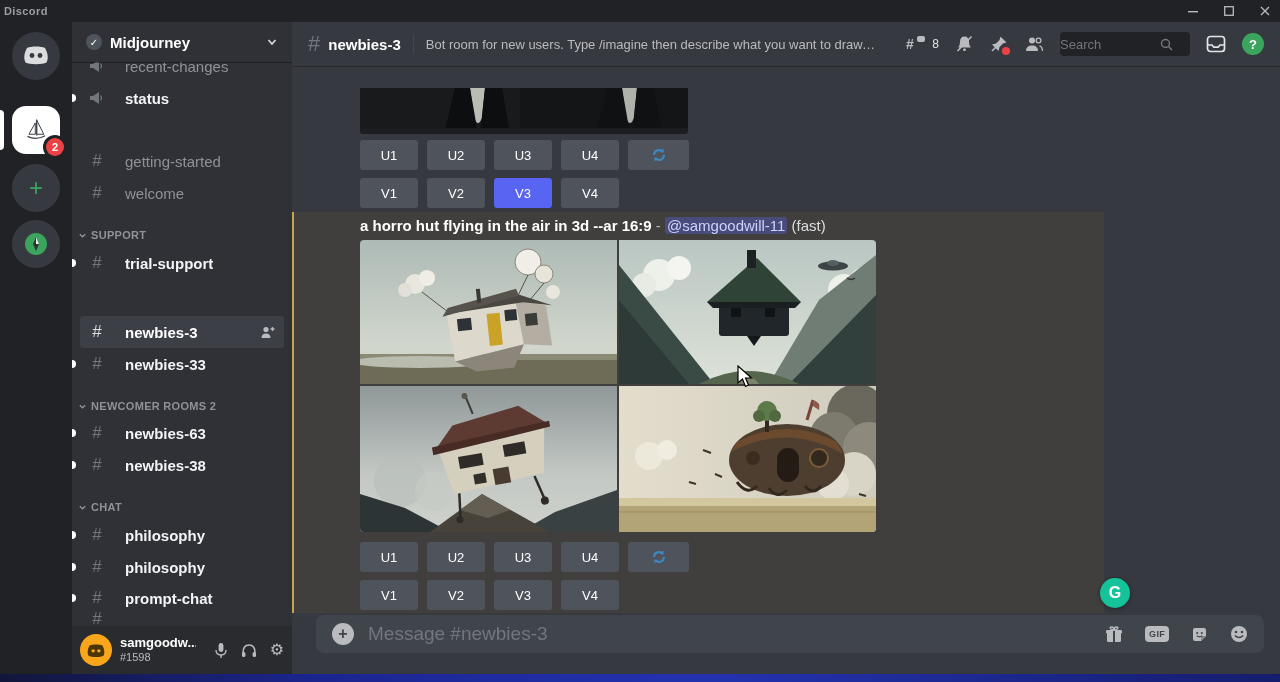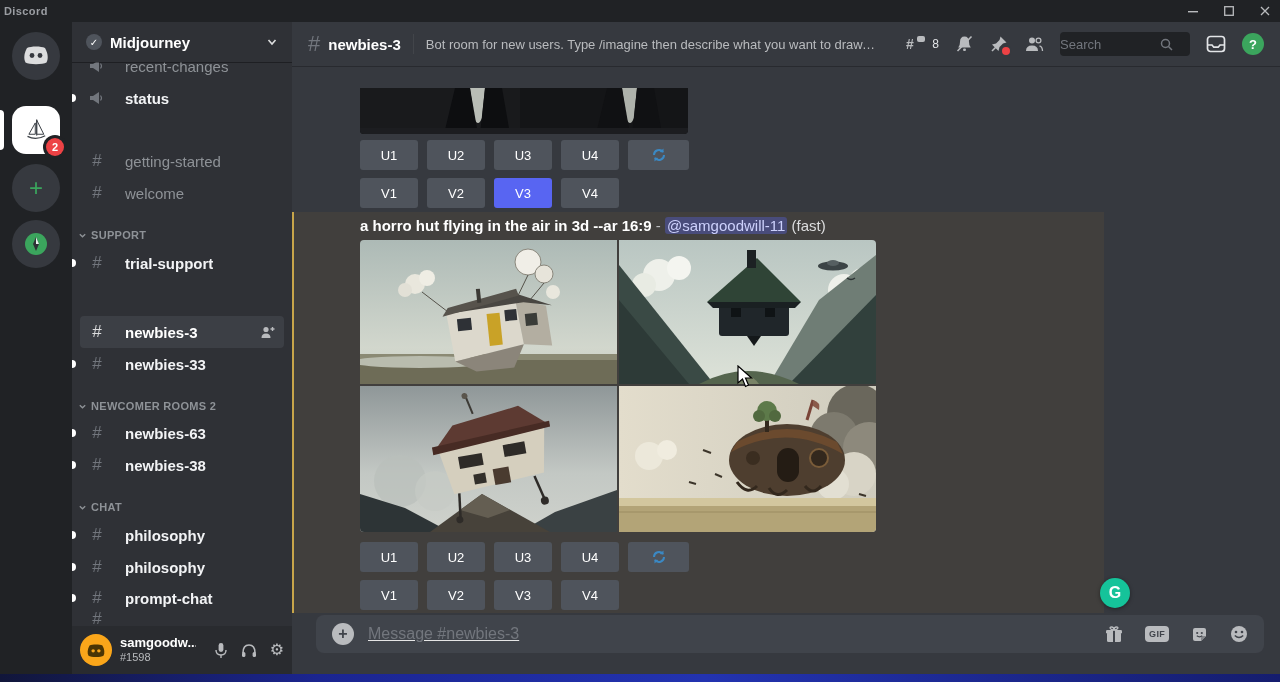--- a/index.html
+++ b/index.html
@@ -71,21 +71,21 @@
   .prompt-bold { color:#fff; font-weight:bold; }
   .mention { background:rgba(88,101,242,.35); color:#cdd1fc; border-radius:3px; padding:0 2px; font-weight:500; }
   .prompt-mode { color:#dcddde; }
   #img-grid { position:absolute; left:66px; top:28px; width:516px; height:292px; border-radius:4px; overflow:hidden; }
   .grid-cell { position:absolute; overflow:hidden; }
 
   
   #composer { position:absolute; left:0; top:591px; width:988px; height:61px; background:#36393f; }
   #msg-input-bar { position:absolute; left:24px; top:2px; width:948px; height:38px; background:#40444b; border-radius:8px; display:flex; align-items:center; padding:0 16px; gap:14px; }
   .attach-circle { width:22px; height:22px; border-radius:50%; background:#b9bbbe; color:#40444b; display:flex; align-items:center; justify-content:center; flex:none; }
-  #msg-input { flex:1; background:transparent; border:none; outline:none; color:#e5e5e5; font-size:16px; font-family:"Liberation Sans",sans-serif;text-decoration:underline; }
+  #msg-input { flex:1; background:transparent; border:none; outline:none; color:#e5e5e5; font-size:19px; font-family:"Liberation Sans",sans-serif; }
   #msg-input::placeholder, .searchbox input::placeholder { color:#72767d; }
   .composer-icons { display:flex; align-items:center; gap:22px; color:#b9bbbe; }
   .gif-badge { background:#b9bbbe; color:#40444b; font-size:9px; font-weight:bold; border-radius:4px; padding:3px 4px; letter-spacing:.3px; }
 
   
   #taskbar-strip { position:absolute; left:0; top:674px; width:1280px; height:8px; background:linear-gradient(90deg,#11163a 0%,#1b2590 25%,#2333b0 55%,#151d6e 100%); z-index:50; }
   #grammarly { position:absolute; left:1100px; top:578px; width:30px; height:30px; border-radius:50%; background:#15c39a; box-shadow:0 1px 4px rgba(0,0,0,.4); display:flex; align-items:center; justify-content:center; color:#fff; font-weight:bold; font-size:16px; z-index:30; }
   #cursor { position:absolute; left:737px; top:365px; z-index:60; }
   svg { display:block; }
 </style>

